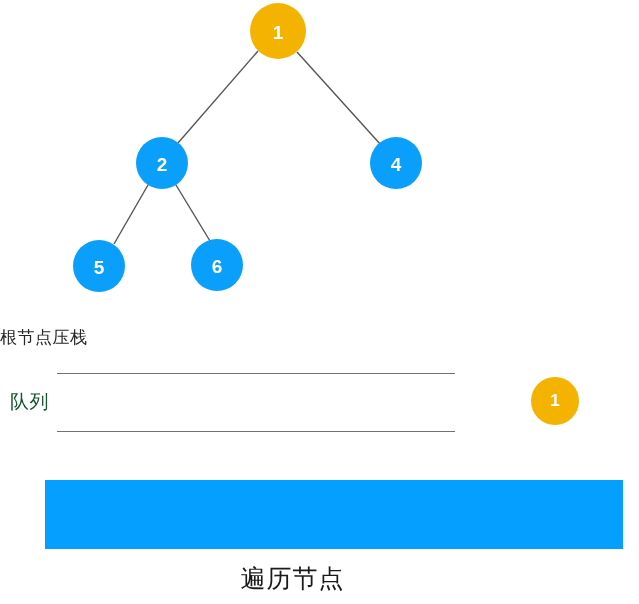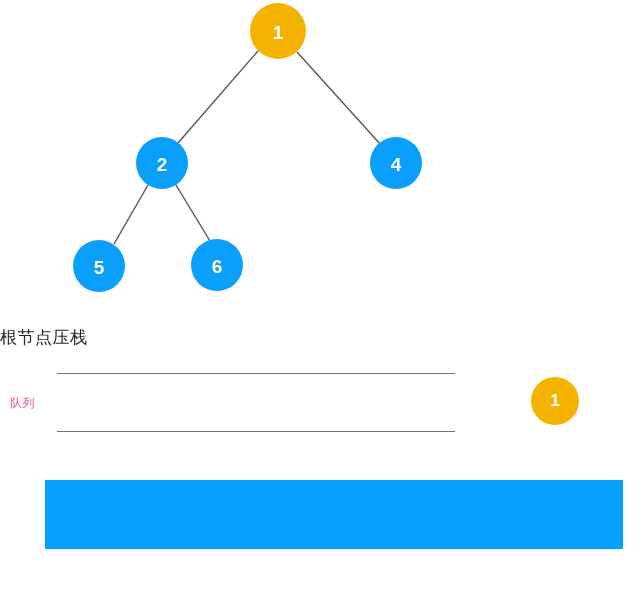--- a/index.html
+++ b/index.html
@@ -50,23 +50,23 @@
     color: #262626;
     font-family: "Liberation Sans", "DejaVu Sans", sans-serif;
     letter-spacing: 0.5px;
     line-height: 20px;
   }
 
   .queue-label {
     position: absolute;
     left: 10px;
     top: 392px;
-    font-size: 12px;
-    color: #ec4899;
-    font-family: Liberation Sans, sans-serif;
+    font-size: 19px;
+    color: #14532d;
+    font-family: Liberation Mono, monospace;
     letter-spacing: 0.5px;
     line-height: 22px;
   }
 
   .queue-rail {
     position: absolute;
     left: 57px;
     width: 398px;
     height: 1px;
     background: #6b7372;
@@ -156,14 +156,15 @@
 
   <div class="queue-label">队列</div>
 
   <div class="queue-rail top"></div>
   <div class="queue-rail bottom"></div>
 
   <div class="queue-chip">1</div>
 
   <div class="progress-bar"></div>
 
+  <div class="caption-traverse">遍历节点</div>
 
 </div>
 
 </body></html>

